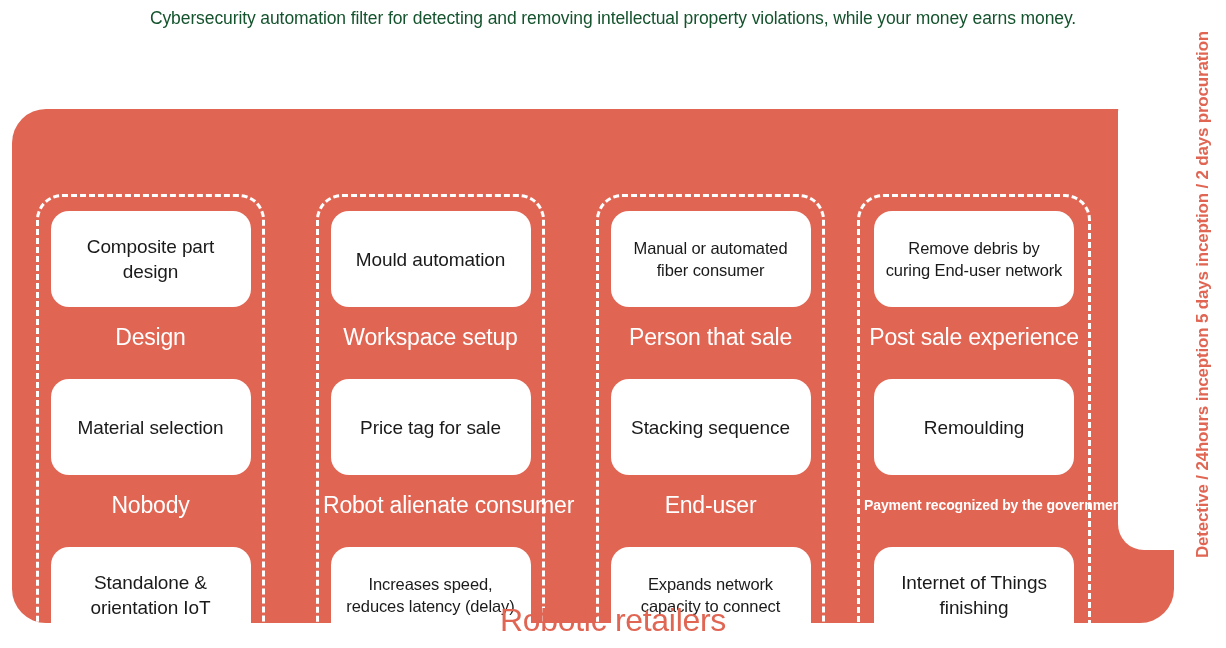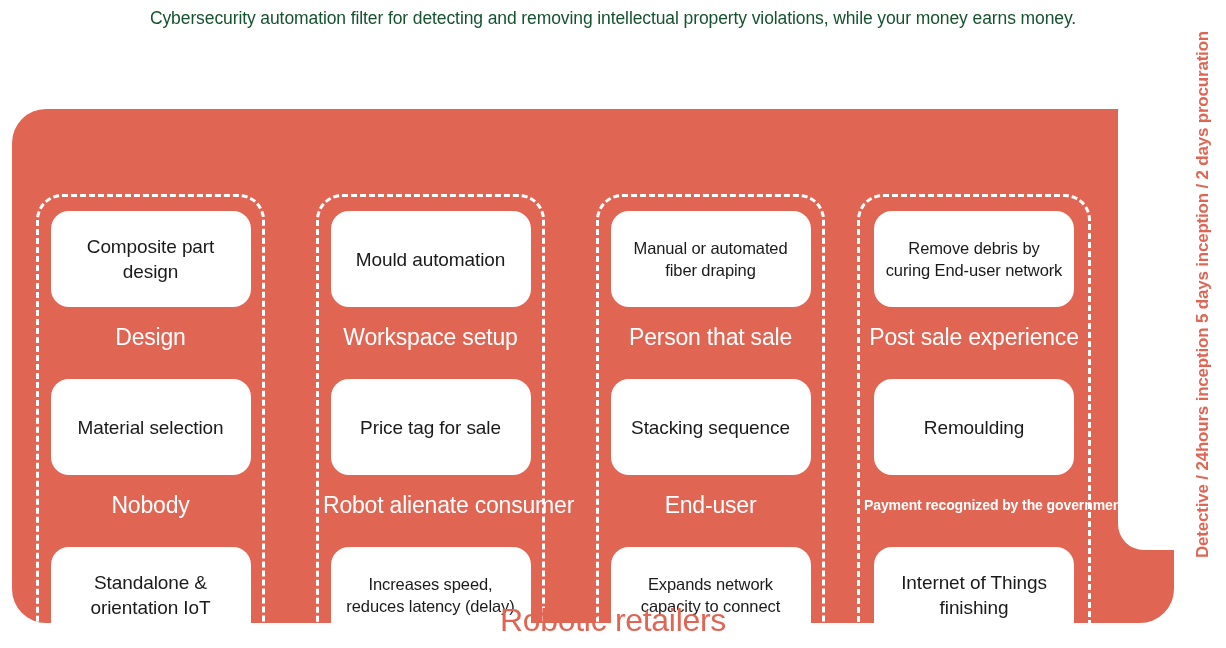--- a/index.html
+++ b/index.html
@@ -193,21 +193,21 @@
     <div class="stage-label label-bottom">
       <span class="label-text sm">Robot alienate consumer</span>
     </div>
     <div class="card card-3">
       <span class="card-text small">Increases speed, reduces latency (delay)</span>
     </div>
   </div>
 
   <div class="stage stage-3">
     <div class="card card-1">
-      <span class="card-text small">Manual or automated fiber draping</span>
+      <span class="card-text small">Manual or automated fiber consumer</span>
     </div>
     <div class="stage-label label-top">
       <span class="label-text">Person that sale</span>
     </div>
     <div class="card card-2">
       <span class="card-text">Stacking sequence</span>
     </div>
     <div class="stage-label label-bottom">
       <span class="label-text">End-user</span>
     </div>

